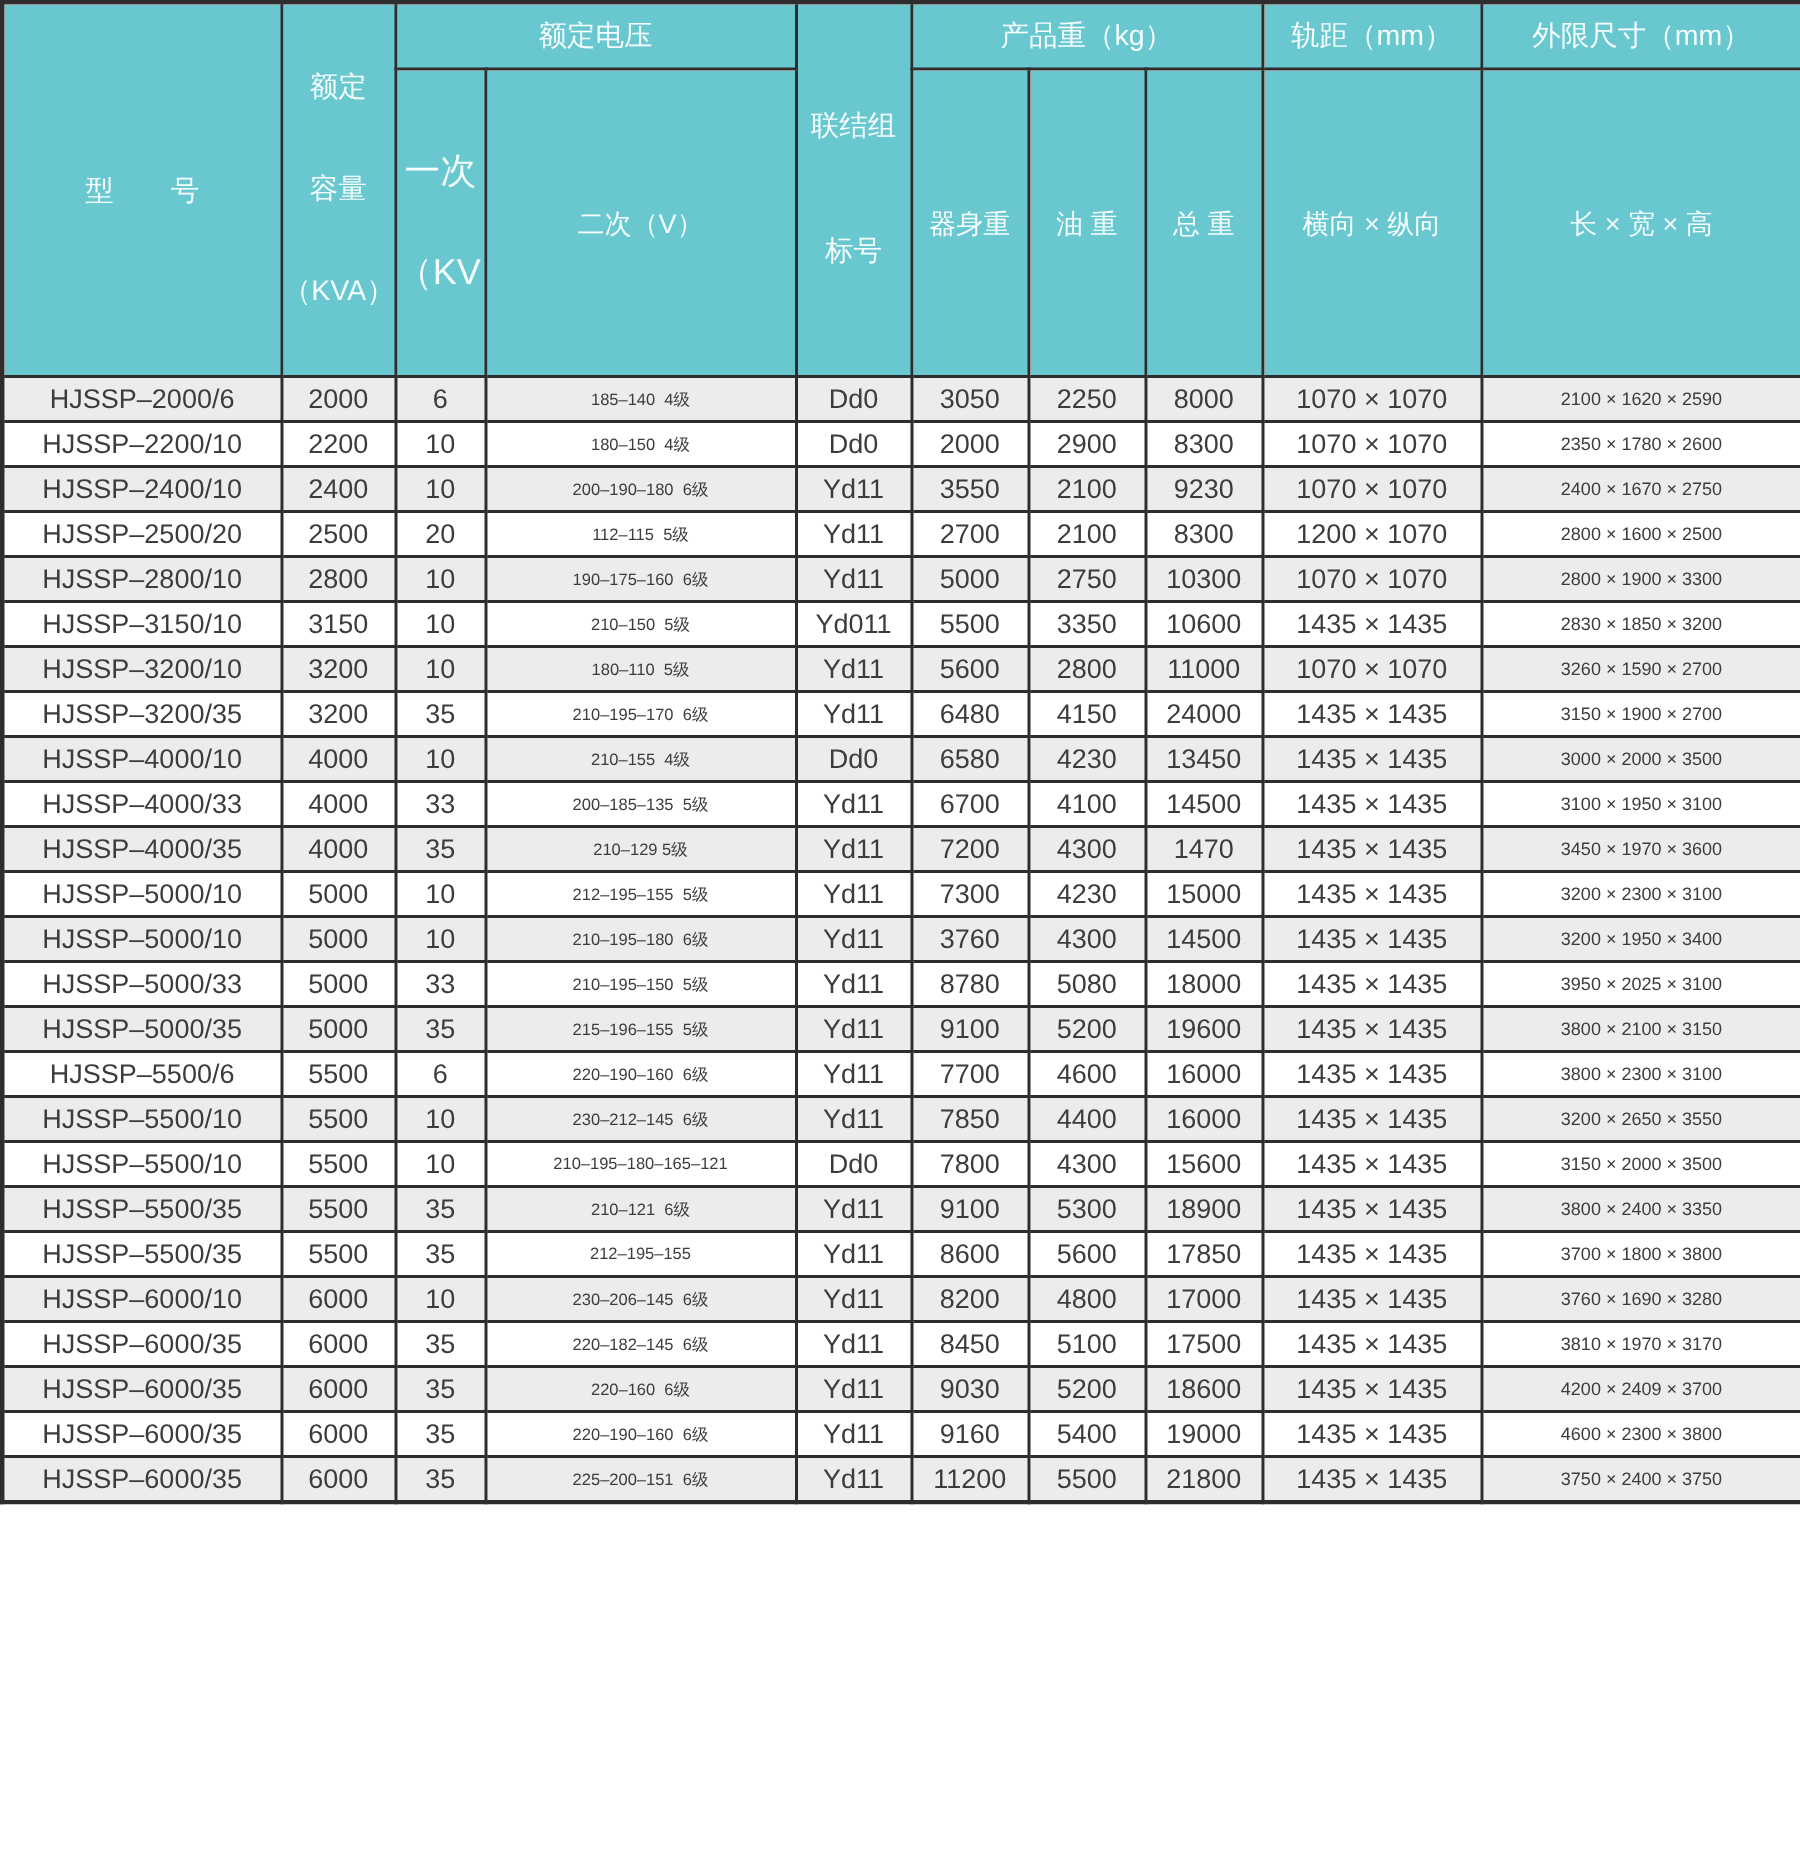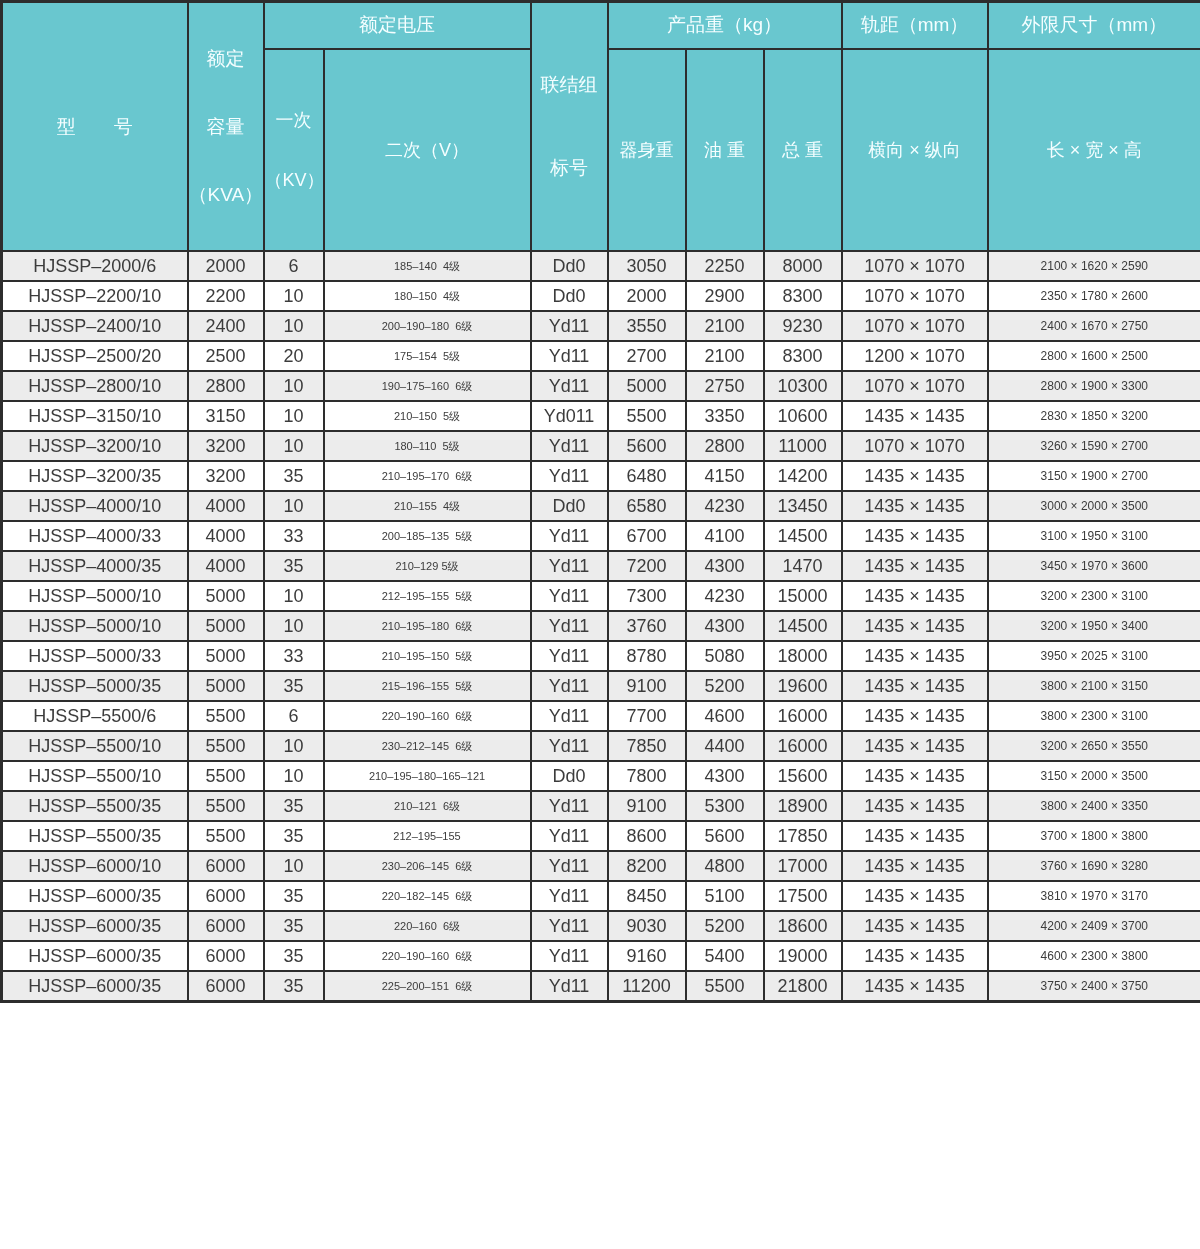--- a/index.html
+++ b/index.html
@@ -29,21 +29,21 @@
     color: #f4feff;
     font-weight: 400;
     font-size: 19px;
     margin-left: 16px;
   }
   tr.header-top th { height: 36px; }
   tr.header-sub th { height: 50px; font-size: 18px; }
   th .hline { display: block; line-height: 1.18; }
   th.connection-head .hline + .hline { margin-top: 17px; }
   th.capacity-head .hline { line-height: 1.25; }
-  th.primary-head .hline { line-height: 1.02; font-size: 18px; }
+  th.primary-head .hline { line-height: 1.02; font-size: 24px; }
   
   tbody tr { height: 30px; }
   tbody tr:nth-child(odd) { background: #ececec; }
   tbody tr:nth-child(even) { background: #ffffff; }
   tbody td {
     color: #3c3c3c;
     font-size: 18px;
   }
   tbody td.col-3 { font-size: 11px; }
   tbody td.col-9 { font-size: 12px; }
@@ -128,21 +128,21 @@
         <td class="col-5">3550</td>
         <td class="col-6">2100</td>
         <td class="col-7">9230</td>
         <td class="col-8">1070 × 1070</td>
         <td class="col-9">2400 × 1670 × 2750</td>
       </tr>
       <tr>
         <td class="col-0">HJSSP–2500/20</td>
         <td class="col-1">2500</td>
         <td class="col-2">20</td>
-        <td class="col-3">175–154  5级</td>
+        <td class="col-3">112–115  5级</td>
         <td class="col-4">Yd11</td>
         <td class="col-5">2700</td>
         <td class="col-6">2100</td>
         <td class="col-7">8300</td>
         <td class="col-8">1200 × 1070</td>
         <td class="col-9">2800 × 1600 × 2500</td>
       </tr>
       <tr>
         <td class="col-0">HJSSP–2800/10</td>
         <td class="col-1">2800</td>
@@ -180,21 +180,21 @@
         <td class="col-9">3260 × 1590 × 2700</td>
       </tr>
       <tr>
         <td class="col-0">HJSSP–3200/35</td>
         <td class="col-1">3200</td>
         <td class="col-2">35</td>
         <td class="col-3">210–195–170  6级</td>
         <td class="col-4">Yd11</td>
         <td class="col-5">6480</td>
         <td class="col-6">4150</td>
-        <td class="col-7">14200</td>
+        <td class="col-7">24000</td>
         <td class="col-8">1435 × 1435</td>
         <td class="col-9">3150 × 1900 × 2700</td>
       </tr>
       <tr>
         <td class="col-0">HJSSP–4000/10</td>
         <td class="col-1">4000</td>
         <td class="col-2">10</td>
         <td class="col-3">210–155  4级</td>
         <td class="col-4">Dd0</td>
         <td class="col-5">6580</td>

